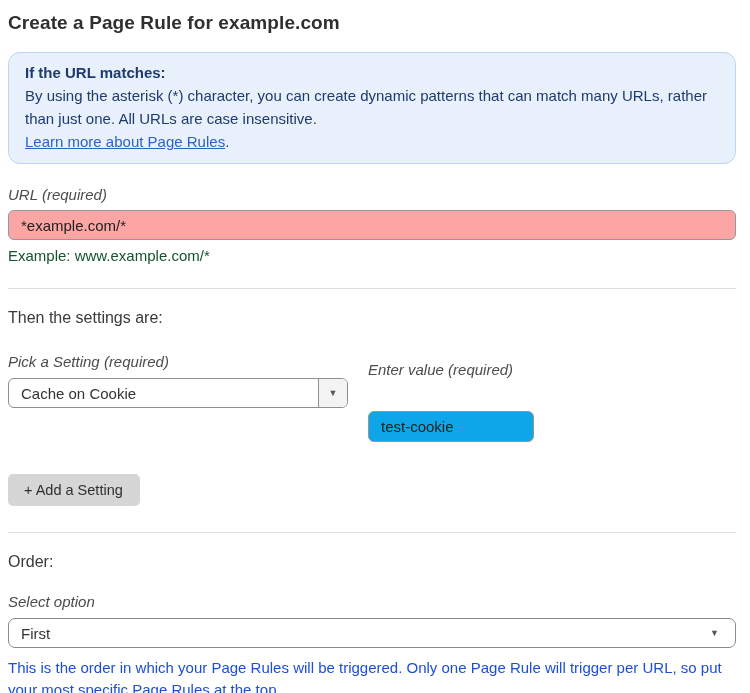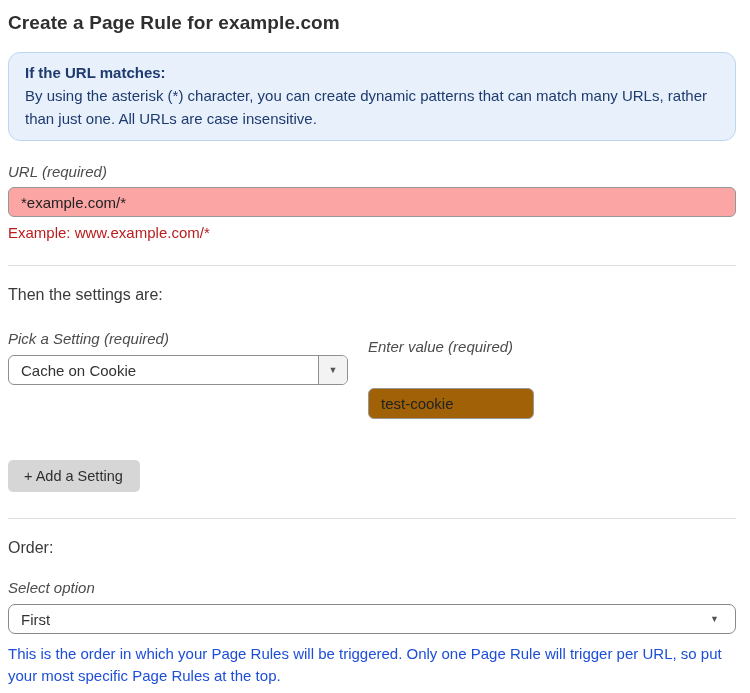--- a/index.html
+++ b/index.html
@@ -26,24 +26,24 @@
   .info-link-suffix { color: #1e3a6e; }
 
   .field-label { font-size: 15px; color: #4c4c4c; display: block; font-style: italic; }
   .mt-label { margin-top: 22px; }
 
   .text-input {
     display: block; width: 100%; height: 30px;
     border: 1px solid #979797; border-radius: 6px;
     padding: 0 12px; font-size: 15px; color: #222222;
     font-family: "Liberation Sans", "DejaVu Sans", sans-serif;
-    background: #a16207; outline: none; margin-top: 33px;
+    background: #0ea5e9; outline: none; margin-top: 33px;
   }
   .url-input { background: #fca5a5; margin-top: 7px; }
-  .helper-text { font-size: 15px; color: #b91c1c; margin-top: 7px; }
+  .helper-text { font-size: 15px; color: #14532d; margin-top: 7px; }
 
   .divider { border: none; border-top: 1px solid #dedede; margin: 0; }
   .div-1 { margin-top: 24px; }
   .div-2 { margin-top: 26px; }
   .div-3 { margin-top: 12px; }
 
   .section-heading { font-size: 16px; font-weight: 400; color: #3a3a3a; margin-top: 20px; }
 
   .settings-row { display: flex; margin-top: 26px; }
   .col-setting { width: 340px; }
@@ -65,21 +65,21 @@
 
   .value-input { height: 31px; }
 
   .btn {
     display: inline-flex; align-items: center; justify-content: center;
     height: 32px; padding: 0 17px; border: none; border-radius: 5px;
     font-size: 14.5px; font-family: "Liberation Sans", "DejaVu Sans", sans-serif;
     cursor: pointer; white-space: nowrap;
   }
   .btn-gray { background: #d6d6d6; color: #2f2f2f; }
-  .add-setting-btn { margin-top: 41px; padding-left: 16px; }
+  .add-setting-btn { margin-top: 32px; padding-left: 16px; }
 
   .order-select {
     position: relative; margin-top: 8px; height: 30px;
     border: 1px solid #8a8a8a; border-radius: 7px; background: #ffffff;
     display: flex; align-items: center; padding: 0 47px 0 12px;
     font-size: 15px; color: #333333; cursor: pointer;
   }
   .order-caret { position: absolute; right: 16px; top: 50%; transform: translateY(-50%); }
 
   .order-helper { font-size: 15px; line-height: 22px; color: #1d4ed8; margin-top: 9px; max-width: 716px; }
@@ -87,20 +87,21 @@
 </head>
 <body>
 
 <div class="content">
 
   <h1 class="page-title">Create a Page Rule for example.com</h1>
 
   <div class="info-box">
     <div class="info-heading">If the URL matches:</div>
     <div class="info-body">By using the asterisk (*) character, you can create dynamic patterns that can match many URLs, rather than just one. All URLs are case insensitive.</div>
+    <div><a class="info-link">Learn more about Page Rules</a><span class="info-link-suffix">.</span></div>
   </div>
 
   <label class="field-label mt-label">URL (required)</label>
   <input class="text-input url-input" type="text" value="*example.com/*" style="">
   <div class="helper-text">Example: www.example.com/*</div>
 
   <hr class="divider div-1">
 
   <h2 class="section-heading">Then the settings are:</h2>
 

